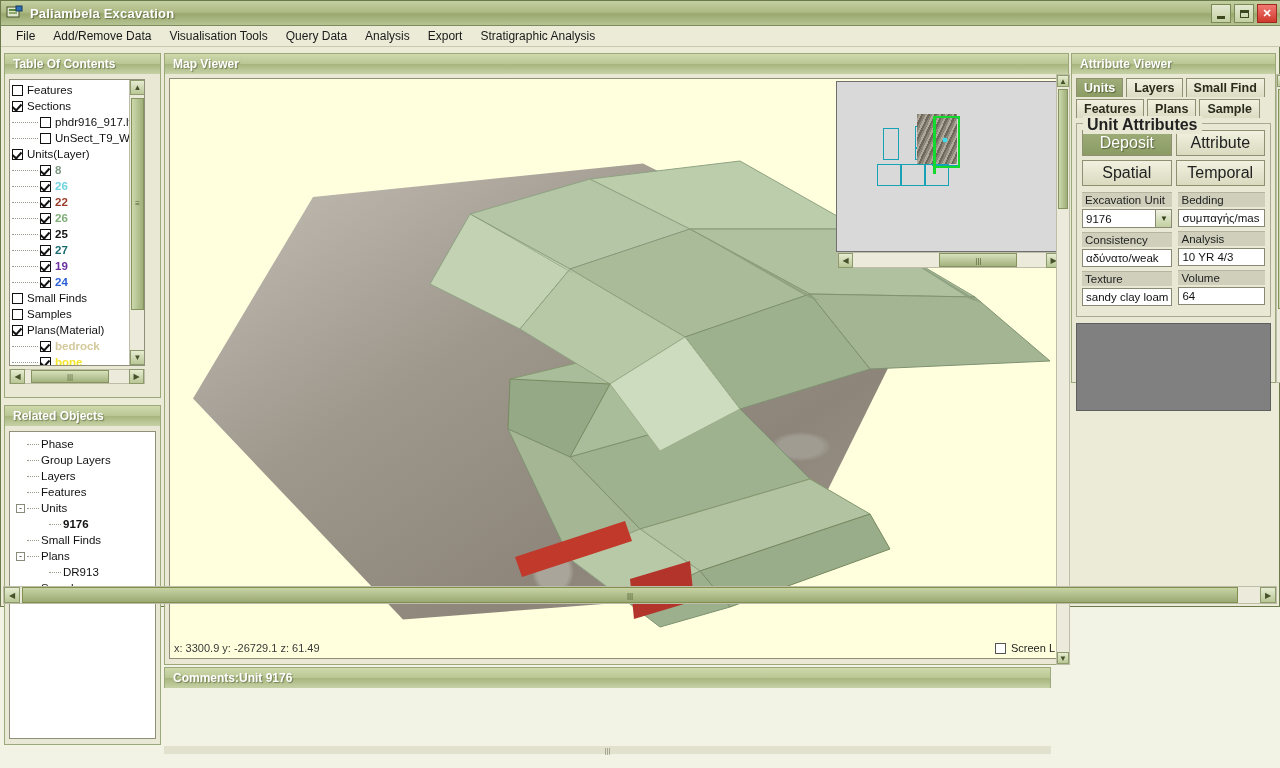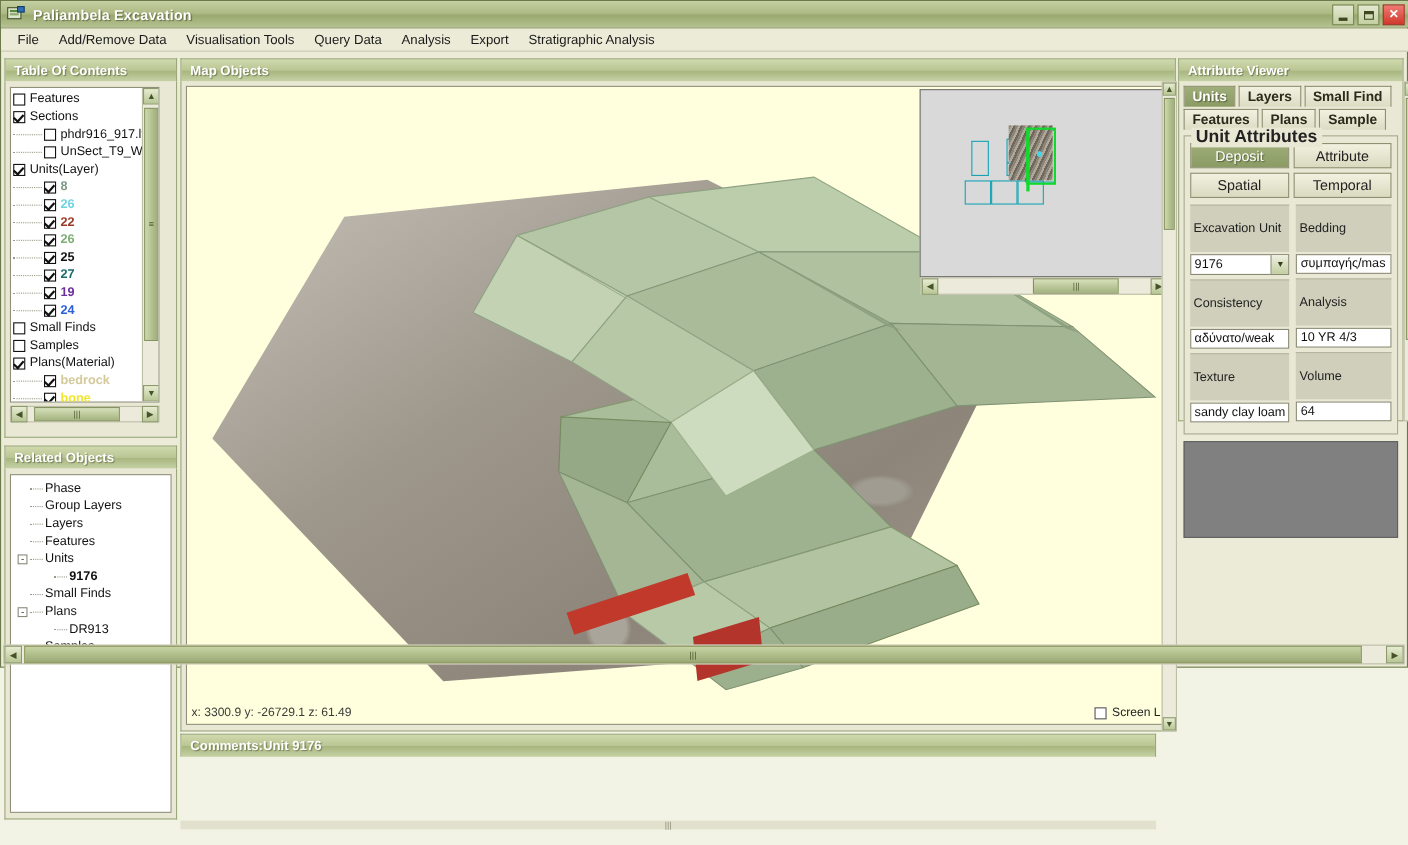--- a/index.html
+++ b/index.html
@@ -228,32 +228,32 @@
   .fieldset {
     margin-top: 5px; border: 1px solid #a9a991; padding: 6px 5px 6px 5px; position: relative;
     background: #e9e8d4;
   }
   .fieldset > .legend {
     position: absolute; top: -8px; left: 6px; background: #e9e8d4; padding: 0 4px;
     font-weight: bold; font-size: 16px; color: #222;
   }
   .btnrow { display: flex; gap: 4px; margin-bottom: 4px; }
   .abtn {
-    flex: 1; text-align: center; padding: 3px 0; font-size: 13px;
+    flex: 1; text-align: center; padding: 3px 0; font-size: 16px;
     background: linear-gradient(to bottom,#f2f1e0,#dadac0);
     border: 1px solid #8f8f72; color: #222;
   }
   .abtn.active {
     background: linear-gradient(to bottom,#9fae79,#8b9b64); color: #fff;
     text-shadow: 1px 1px 1px rgba(70,80,40,.8);
   }
   .grid2 { display: flex; gap: 6px; margin-top: 6px; }
   .col { flex: 1; }
   .flabel {
-    font-size: 11.5px; color: #222; background: #cfcfbc; padding: 15px 3px;
+    font-size: 11.5px; color: #222; background: #cfcfbc; padding: 1px 3px;
     border-top: 1px solid #b5b5a0; margin-bottom: 2px;
   }
   .finput {
     width: 100%; background: #fff; border: 1px solid #8a8a74; font-size: 11.5px;
     padding: 1px 3px; height: 18px; color: #111; display: flex; align-items: center;
     overflow: hidden; white-space: nowrap; margin-bottom: 4px;
   }
   .fselect {
     width: 100%; background: #fff; border: 1px solid #8a8a74; font-size: 11.5px;
     height: 19px; display: flex; align-items: center; justify-content: space-between;
@@ -536,21 +536,21 @@
             <span class="spacer9"></span>
             <span class="dotline"></span>
             <span class="tlabel">Samples</span>
           </div>
         </div>
     </div>
   </div>
 
   <div class="mapwrap">
     <div class="panel-head">
-      <span>Map Objects</span>
+      <span>Map Viewer</span>
     </div>
     <div class="map-body">
       <div class="map-canvas">
 
         <div class="scene">
           <div class="terrain"></div>
 
           <svg width="895" height="581" style="position:absolute;left:0;top:0;">
             <g>
               <polygon points="300,135 420,100 520,150 400,190" fill="#b5c6a6" stroke="#8fa383"></polygon>

